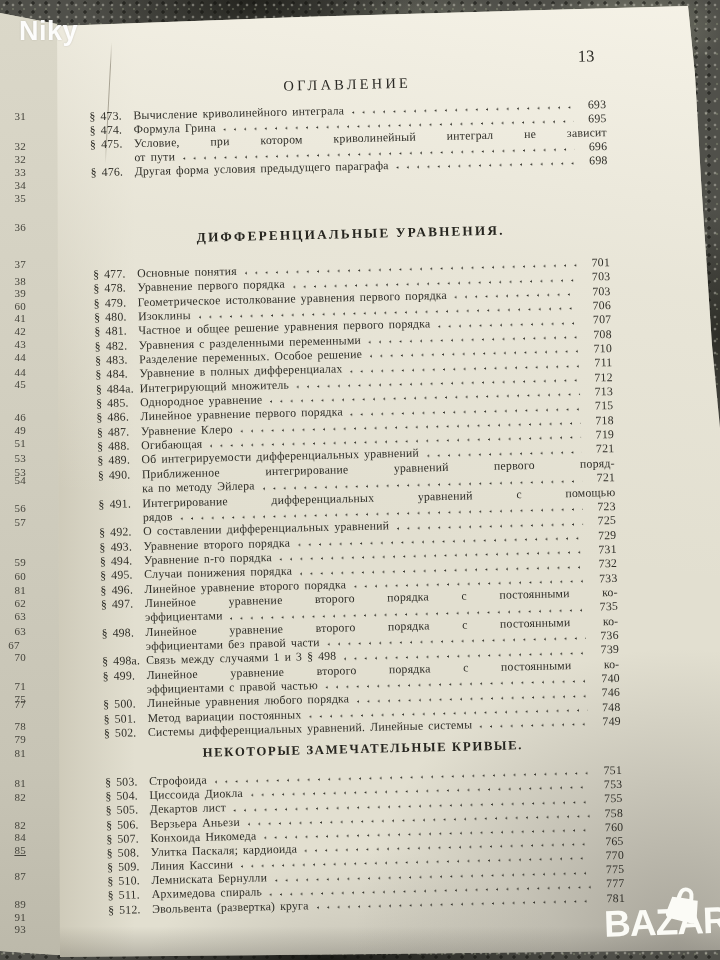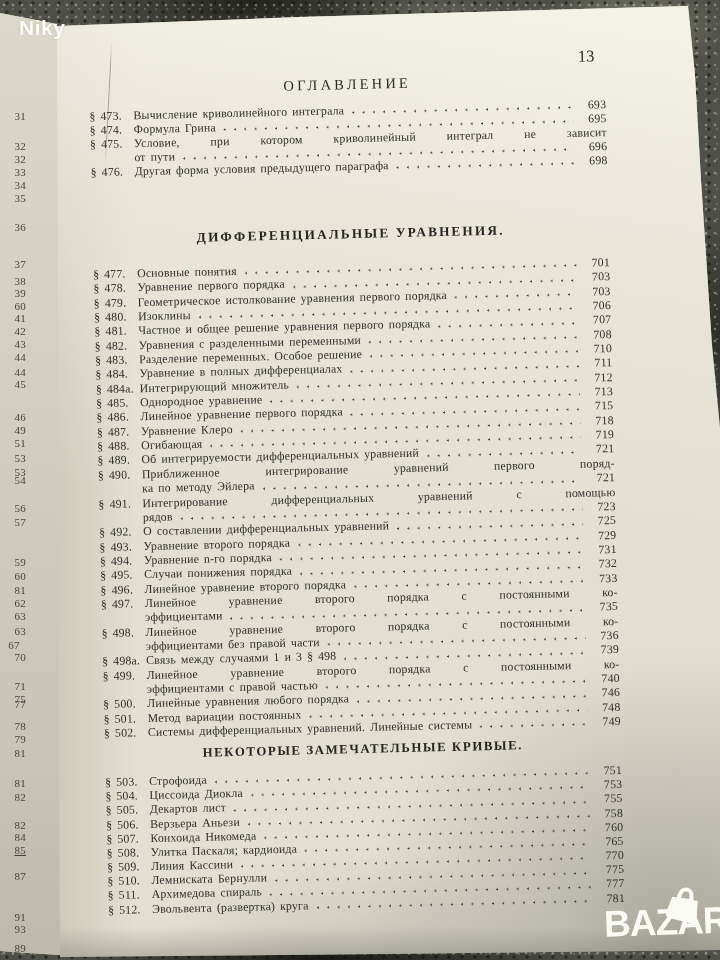--- a/index.html
+++ b/index.html
@@ -87,21 +87,21 @@
   .etext.just{flex:1 1 auto;min-width:0;white-space:normal;text-align:justify;text-align-last:justify;}
   .leader{
     flex:1 1 auto;align-self:stretch;margin:0 3px 0 7px;
     background-image:radial-gradient(circle 1.05px at 2px calc(100% - 4.5px), #38372f 92%, transparent 110%);
     background-repeat:repeat-x;background-size:10.3px 100%;
   }
   .pg{flex:none;width:30px;text-align:right;}
   
   #niky-watermark{
     position:absolute;left:19px;top:16px;
-    font-family:"Liberation Sans",sans-serif;font-weight:bold;font-size:21px;
+    font-family:"Liberation Sans",sans-serif;font-weight:bold;font-size:27px;
     color:rgba(255,255,255,.95);letter-spacing:.5px;
     text-shadow:0 0 2px rgba(0,0,0,.15);
   }
   #bazar-watermark{
     position:absolute;left:604px;top:901px;width:160px;
     font-family:"Liberation Sans",sans-serif;font-weight:bold;font-size:37px;
     color:#fbfbf6;letter-spacing:-1px;transform:rotate(-2deg);
   }
   #bazar-bag{position:absolute;left:664px;top:886px;transform:rotate(14deg);}
 </style>
@@ -148,21 +148,21 @@
     <div class="edge-num" style="top: 698px;">77</div>
     <div class="edge-num" style="top: 720px;">78</div>
     <div class="edge-num" style="top: 733px;">79</div>
     <div class="edge-num" style="top: 747px;">81</div>
     <div class="edge-num" style="top: 777px;">81</div>
     <div class="edge-num" style="top: 791px;">82</div>
     <div class="edge-num" style="top: 819px;">82</div>
     <div class="edge-num" style="top: 831px;">84</div>
     <div class="edge-num" style="top: 844px; text-decoration: underline;">85</div>
     <div class="edge-num" style="top: 870px;">87</div>
-    <div class="edge-num" style="top: 898px; margin-top: 44px;">89</div>
+    <div class="edge-num" style="top: 898px;">89</div>
     <div class="edge-num" style="top: 911px;">91</div>
     <div class="edge-num" style="top: 923px;">93</div>
   </div>
 
 <div id="book-page">
   <div id="page-scratch"></div>
 </div>
 
 <div id="content">
   <div id="page-number">13</div>

